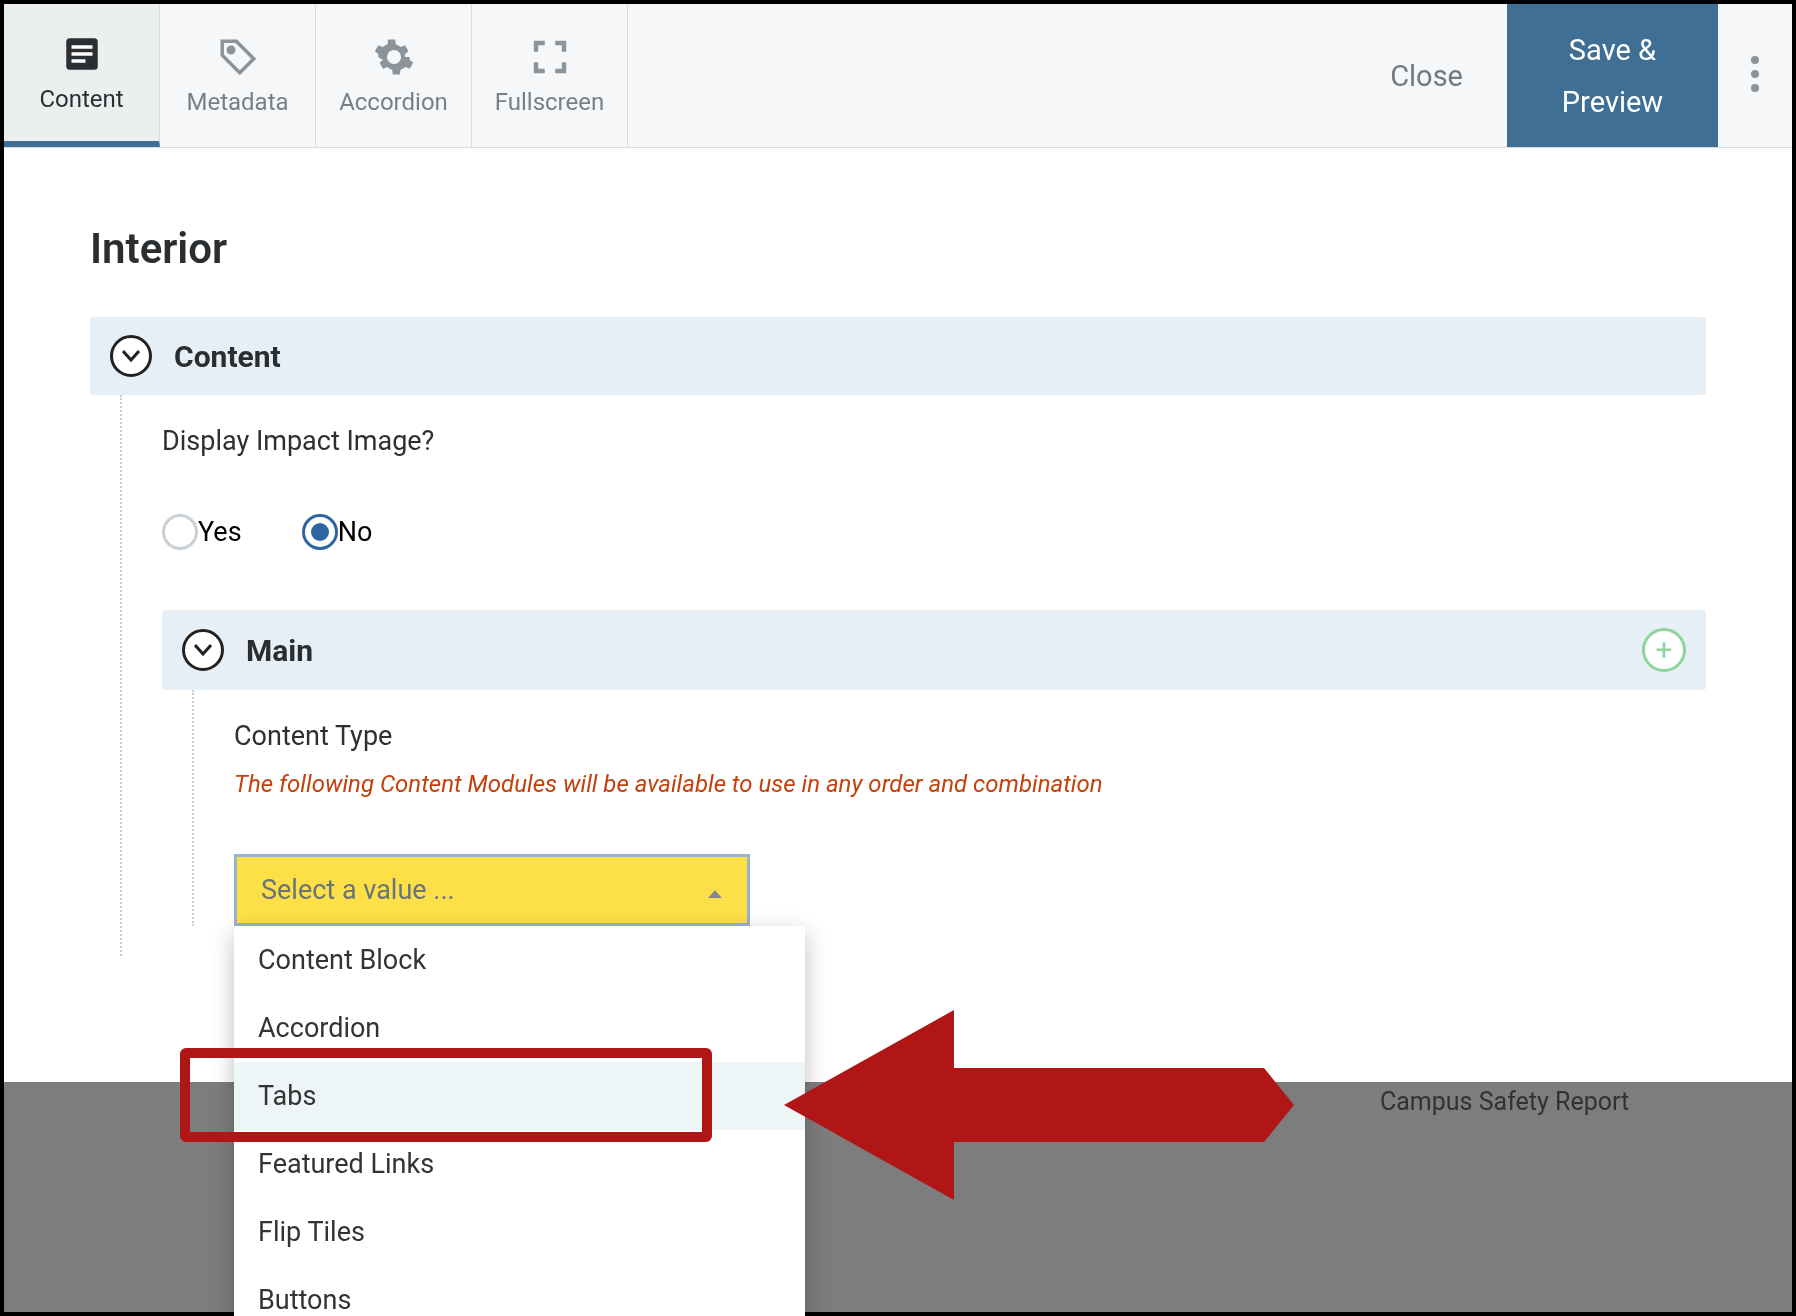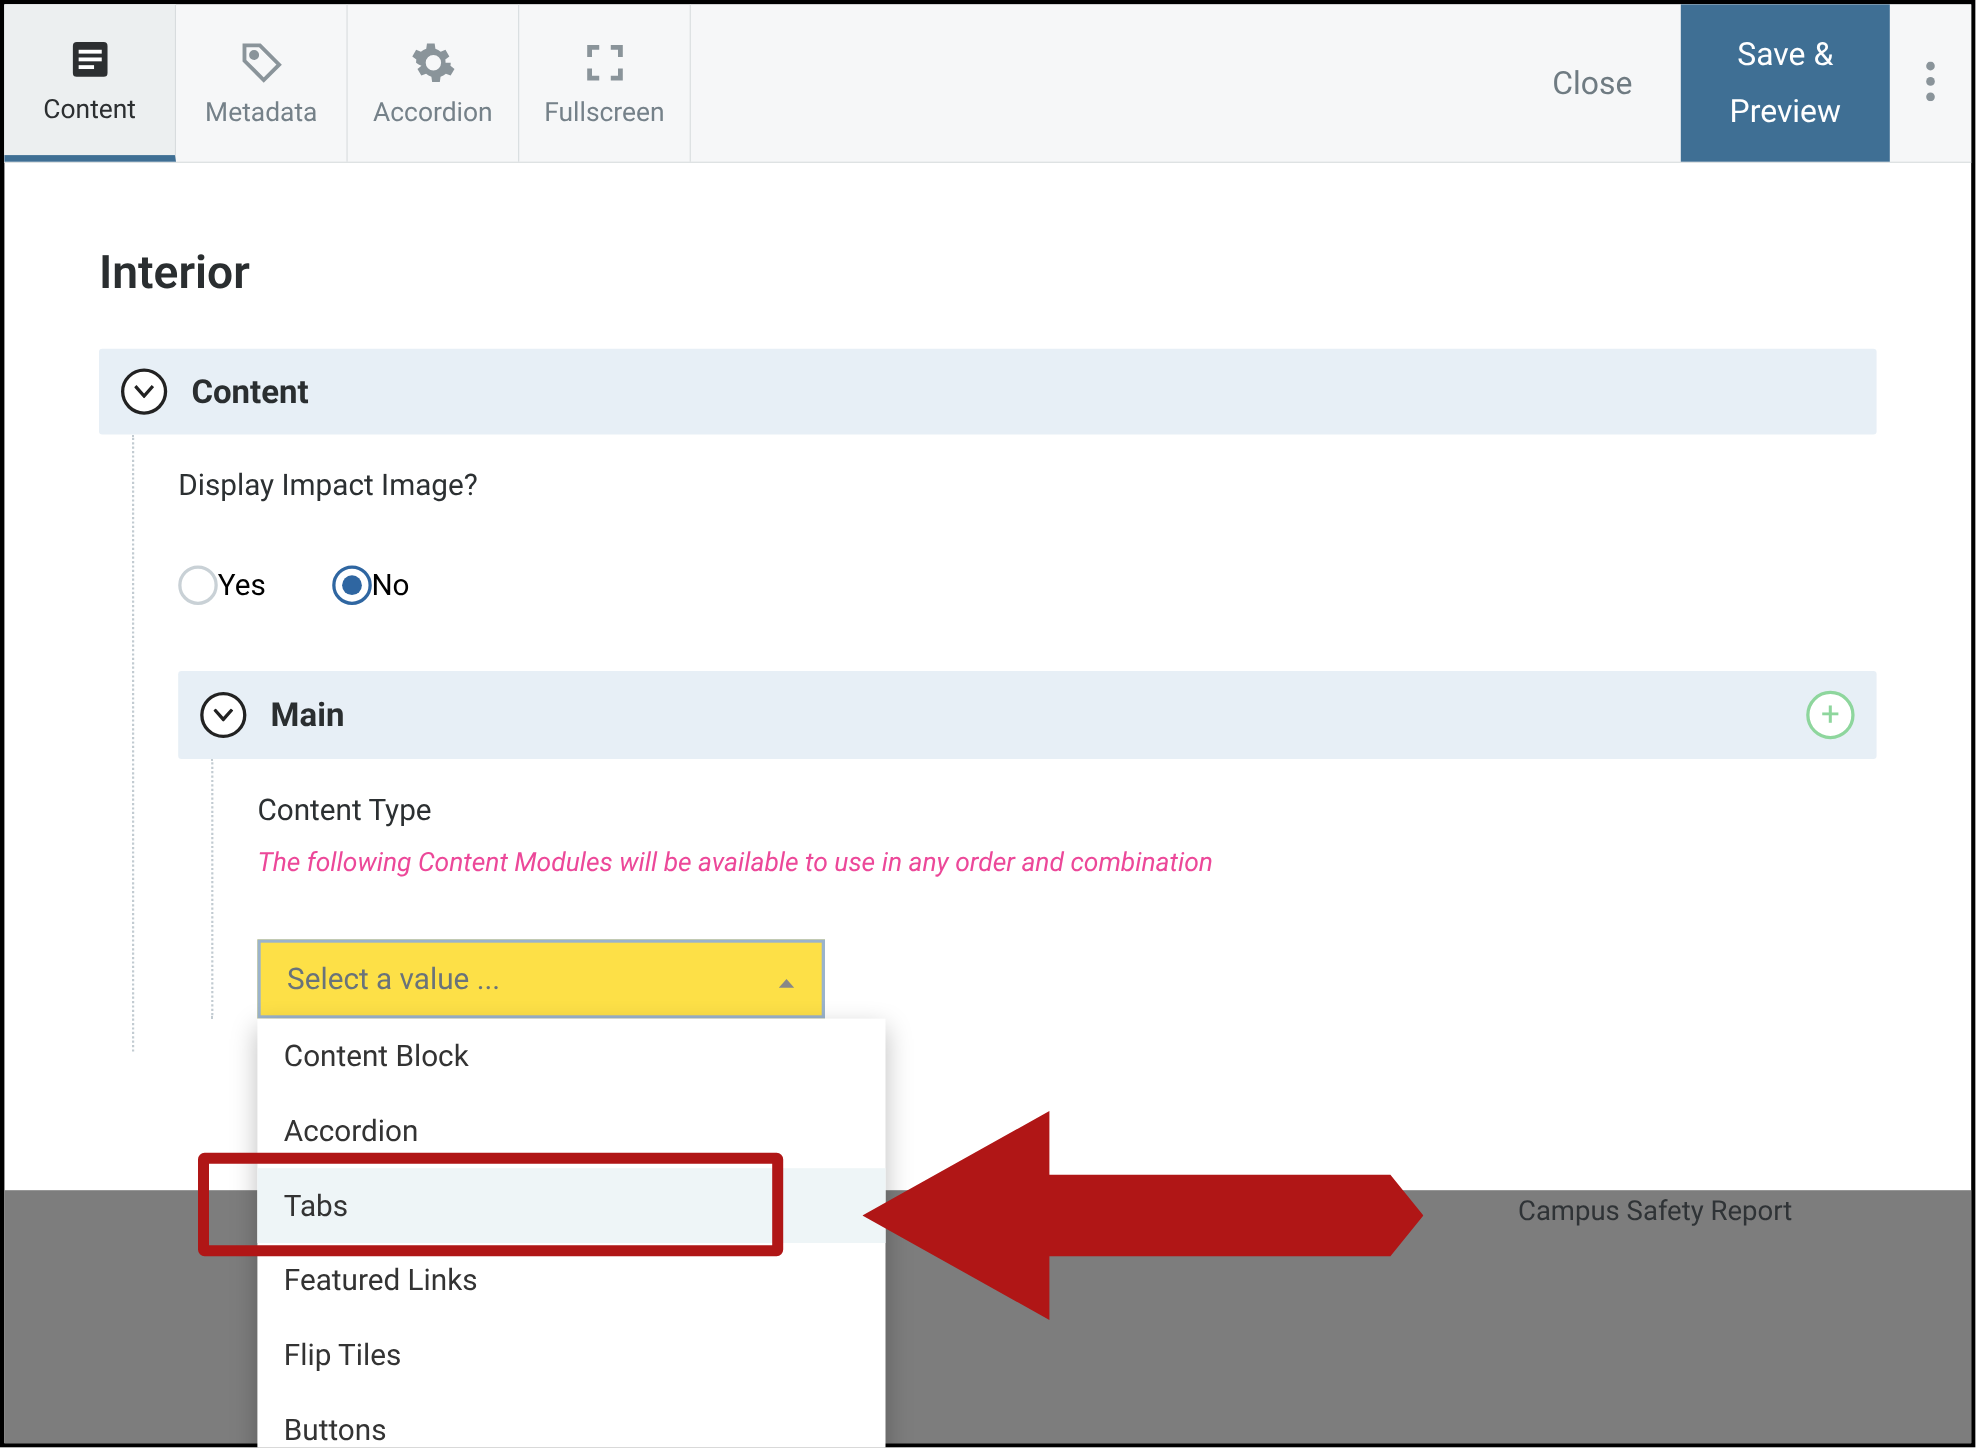--- a/index.html
+++ b/index.html
@@ -6,21 +6,21 @@
   html, body { width: 1796px; height: 1316px; font-family: -apple-system, "Segoe UI", Roboto, Arial, sans-serif; background: #fff; overflow: hidden; }
   .frame { width: 1796px; height: 1316px; border: 4px solid #000; position: relative; background: #fff; transform-origin: top left; }
   
   .toolbar { height: 144px; background: #f6f7f8; border-bottom: 1px solid #d8dcde; display: flex; align-items: stretch; }
   .tab { width: 156px; border-right: 1px solid #d8dcde; display: flex; flex-direction: column; align-items: center; justify-content: center; gap: 10px; color: #758189; cursor: pointer; }
   .tab:first-child { background: #eceff0; color: #2c2f31; border-bottom: 6px solid #3f6f94; }
   .tab .ticon { width: 42px; height: 42px; display:inline-block; }
   .tab .tlabel { font-size: 24px; }
   .toolbar .spacer { flex: 1; }
   .close-link { font-size: 29px; color: #6f7b82; display: flex; align-items: center; padding: 0 44px; cursor: pointer; }
-  .save-btn { width: 190px; background: #3f6f94; color: #fff; font-size: 29px; display: flex; flex-direction: column; align-items: center; justify-content: center; gap: 18px; cursor: pointer; }
+  .save-btn { width: 211px; background: #3f6f94; color: #fff; font-size: 29px; display: flex; flex-direction: column; align-items: center; justify-content: center; gap: 18px; cursor: pointer; }
   .kebab { width: 74px; display:flex; align-items:center; justify-content:center; color:#7a848a; cursor:pointer;}
   .kebab svg{width:8px;height:36px;}
 
   
   .page { position:absolute; top:144px; left:0; right:0; bottom:0; padding: 50px 50px 0 50px; }
   .panel { background:#fff; padding: 26px 36px 40px 36px; }
   .page-title { font-size: 42px; font-weight: 600; color:#2a2e30; margin-bottom: 44px; }
   .section-bar { background:#e7eff6; border-radius:3px; padding: 18px 20px; display:flex; align-items:center; gap:22px; }
   .section-bar.sub { justify-content: space-between; }
   .caret-circle { width:42px; height:42px; border:3px solid #222; border-radius:50%; display:flex; align-items:center; justify-content:center; flex:0 0 auto; background:#fff;}
@@ -32,21 +32,21 @@
   .field-label { font-size:27px; color:#2c3032; margin-bottom:18px; }
   .radio-row { display:flex; gap:60px; align-items:center; }
   .radio { display:flex; align-items:center; gap:0; font-size:27px; cursor:pointer;margin-top:39px; }
   .rdot { width:36px; height:36px; border-radius:50%; border:3px solid #c9d1d6; display:flex; align-items:center; justify-content:center; }
   .rdot.checked { border-color:#2f66a1; }
   .rdot.checked::after { content:""; width:18px; height:18px; background:#2f66a1; border-radius:50%; }
 
   .sub-section { margin-top: 60px; }
   .sub-indent { border-left:2px dotted #c2cbd1; margin-left:30px; padding: 30px 0 0 40px; }
 
-  .hint { font-style: italic; color:#ec4899; font-size:24px; margin-top:10px; }
+  .hint { font-style: italic; color:#c2410c; font-size:24px; margin-top:10px; }
 
   
   .dropdown-wrap { margin-top:56px; position:relative; }
   .dropdown-btn { width:516px; height:72px; border:3px solid #9ab3cc; background:#fde047; display:flex; align-items:center; justify-content:space-between; padding:0 24px; font-size:27px; color:#69737a; cursor:pointer; }
   .dropdown-btn svg{width:16px;height:10px;}
   .dropdown-list { position:absolute; top:72px; left:0; width:571px; background:#fff; box-shadow: 0 8px 22px rgba(0,0,0,0.25); z-index:50; }
   .dropdown-list .item { padding:18px 24px; font-size:27px; color:#333; cursor:pointer; }
   .dropdown-list .item.hover { background:#eef5f7; }
 
   

